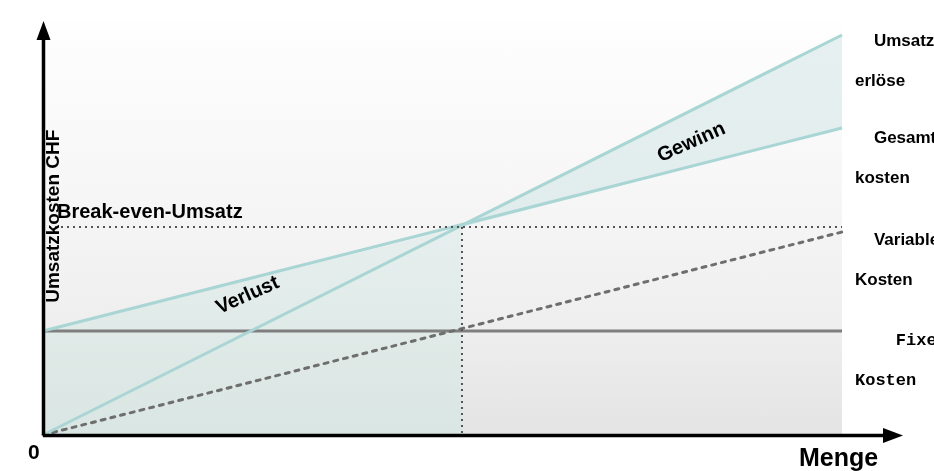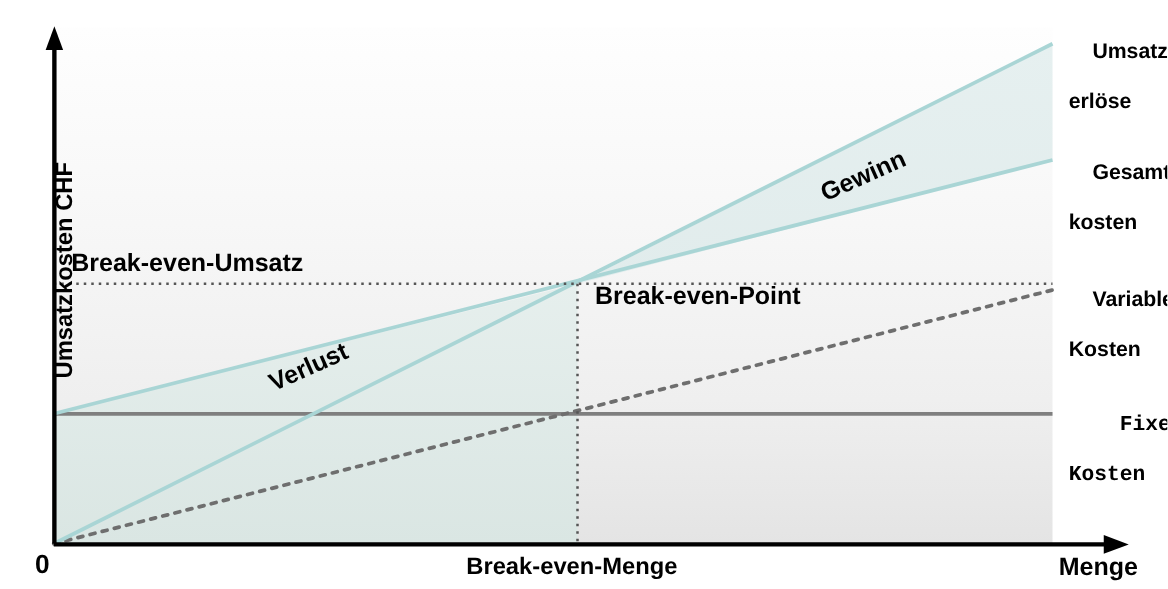--- a/index.html
+++ b/index.html
@@ -72,22 +72,21 @@
     font-size: 21px;
   }
   #label-break-even-menge {
     left: 373px;
     top: 443px;
     font-size: 19px;
   }
   #label-menge {
     left: 799px;
     top: 443px;
-    font-size: 20px;
-    margin-left: 48px;
+    font-size: 25px;
   }
   .legend-item {
     position: absolute;
     left: 855px;
     font-size: 17px;
   }
   #legend-umsatzerloese { top: 11px; }
   #legend-gesamtkosten  { top: 108px; }
   #legend-variable      { top: 210px; }
   #legend-fixe          { top: 311px; font-family: Liberation Mono, monospace; }
@@ -138,29 +137,27 @@
     <polygon points="43.5,21 36.5,40 50.5,40" fill="#000000"></polygon>
 
     <line x1="43" y1="435.5" x2="889" y2="435.5" stroke="#000000" stroke-width="3.5"></line>
     <polygon points="903,435.5 883,428 883,443" fill="#000000"></polygon>
   </svg>
 
   <div class="lbl" id="y-axis-title">Umsatzkosten CHF</div>
 
   <div class="lbl" id="label-break-even-umsatz">Break-even-Umsatz</div>
 
-  <div class="lbl" id="label-break-even-point">Break-even-Point</div>
 
   <div class="lbl" id="label-verlust">Verlust</div>
 
   <div class="lbl" id="label-gewinn">Gewinn</div>
 
   <div class="lbl" id="label-zero">0</div>
 
-  <div class="lbl" id="label-break-even-menge">Break-even-Menge</div>
 
   <div class="lbl" id="label-menge">Menge</div>
 
   <div class="lbl legend-item" id="legend-umsatzerloese">
     <span>Umsatz-</span>
     <span class="legend-line2">erlöse</span>
   </div>
 
   <div class="lbl legend-item" id="legend-gesamtkosten">
     <span>Gesamt-</span>

